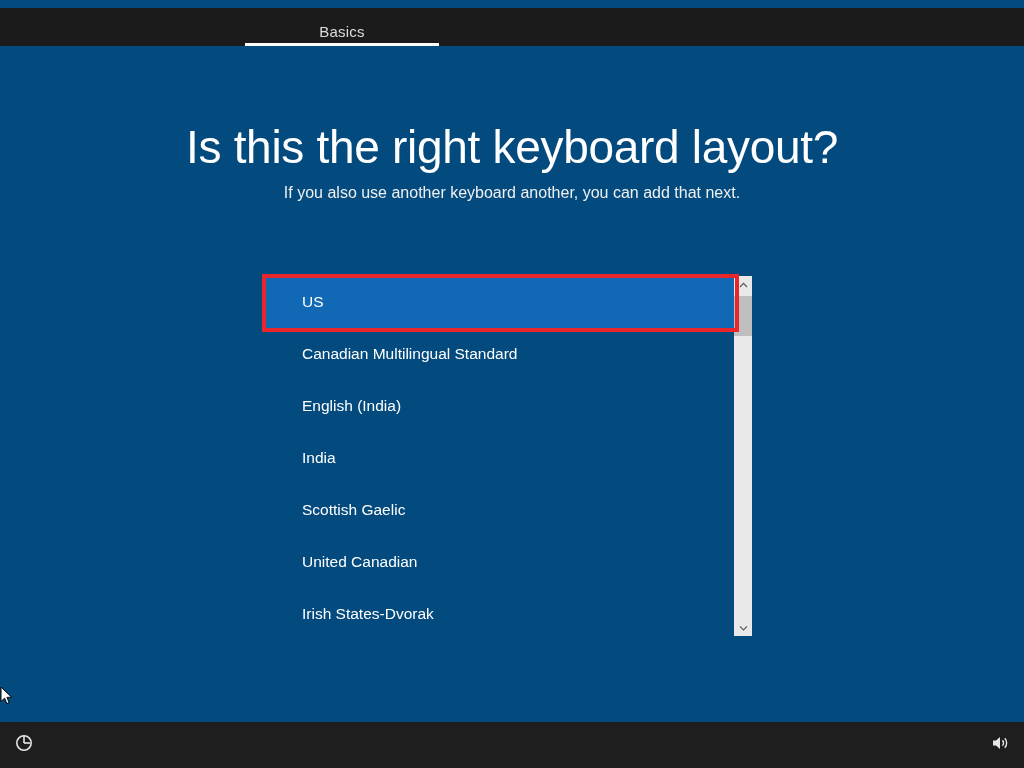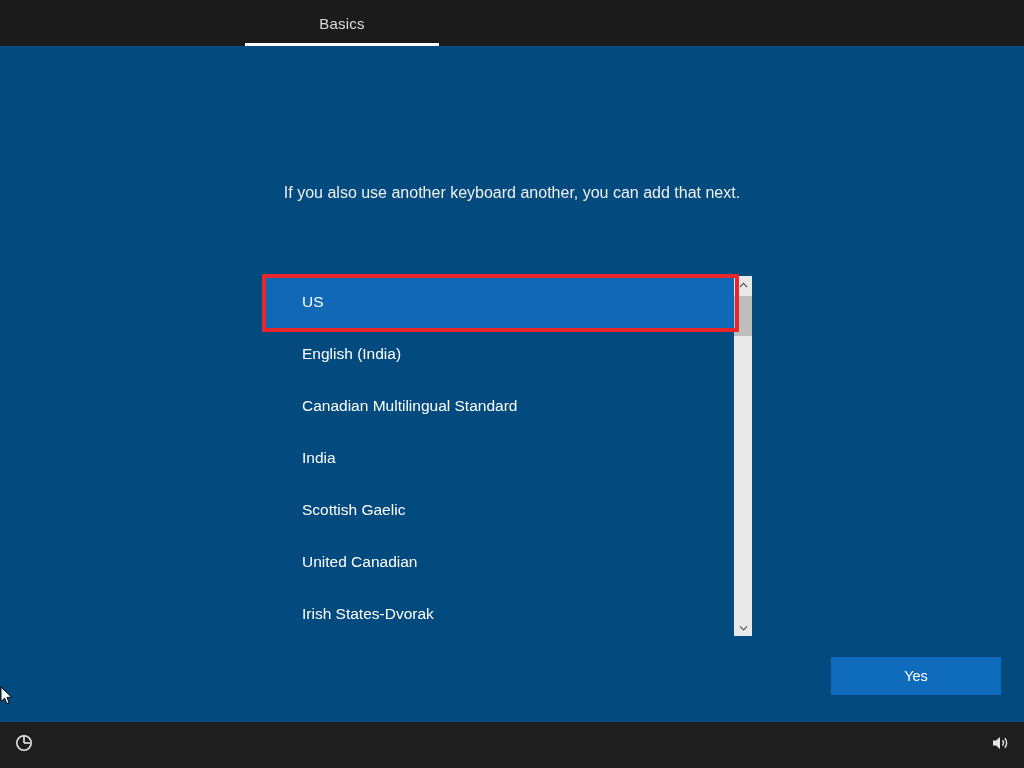--- a/index.html
+++ b/index.html
@@ -13,21 +13,21 @@
 
   body {
     font-family: "Liberation Sans", sans-serif;
     background: #034a7e;
     position: relative;
   }
 
   
   .topbar {
     position: absolute;
-    top: 0; left: 0;
+    top: 8px; left: 0;
     width: 1024px;
     height: 46px;
     background: #1b1b1b;
   }
   .tab {
     position: absolute;
     left: 245px;
     top: 0;
     width: 194px;
     height: 46px;
@@ -212,33 +212,34 @@
 
 <div class="topbar">
   <div class="tab">
     <span class="tab-label">Basics</span>
   </div>
 </div>
 <div class="tab-underline"></div>
 
 <div class="stage">
 
+  <h1 class="headline">Is this the right keyboard layout?</h1>
   <p class="subhead">If you also use another keyboard another, you can add that next.</p>
 
   <div class="list-wrap">
 
     <div class="list">
       <div class="list-item selected">
         <span>US</span>
       </div>
       <div class="list-item">
+        <span>Canadian Multilingual Standard</span>
+      </div>
+      <div class="list-item">
         <span>English (India)</span>
-      </div>
-      <div class="list-item">
-        <span>Canadian Multilingual Standard</span>
       </div>
       <div class="list-item">
         <span>India</span>
       </div>
       <div class="list-item">
         <span>Scottish Gaelic</span>
       </div>
       <div class="list-item">
         <span>United Canadian</span>
       </div>
@@ -262,21 +263,20 @@
             <path d="M1 1.4 L4.5 5 L8 1.4" stroke="#555" stroke-width="1.1" fill="none"></path>
           </svg>
         </span>
       </div>
     </div>
 
   </div>
 
   <div class="annotation"></div>
 
-  <button class="yes-button">Yes</button>
 
 </div>
 
 <div class="bottombar">
   <div class="bb-icon bb-left">
     <span>
       <svg width="20" height="20" viewBox="0 0 20 20">
         <circle cx="10" cy="10" r="7.2" stroke="#e6e6e6" stroke-width="1.6" fill="none"></circle>
         <path d="M10 10 L16 10" stroke="#e6e6e6" stroke-width="1.6" fill="none"></path>
         <path d="M10 3 L10 10" stroke="#e6e6e6" stroke-width="1.6" fill="none"></path>

